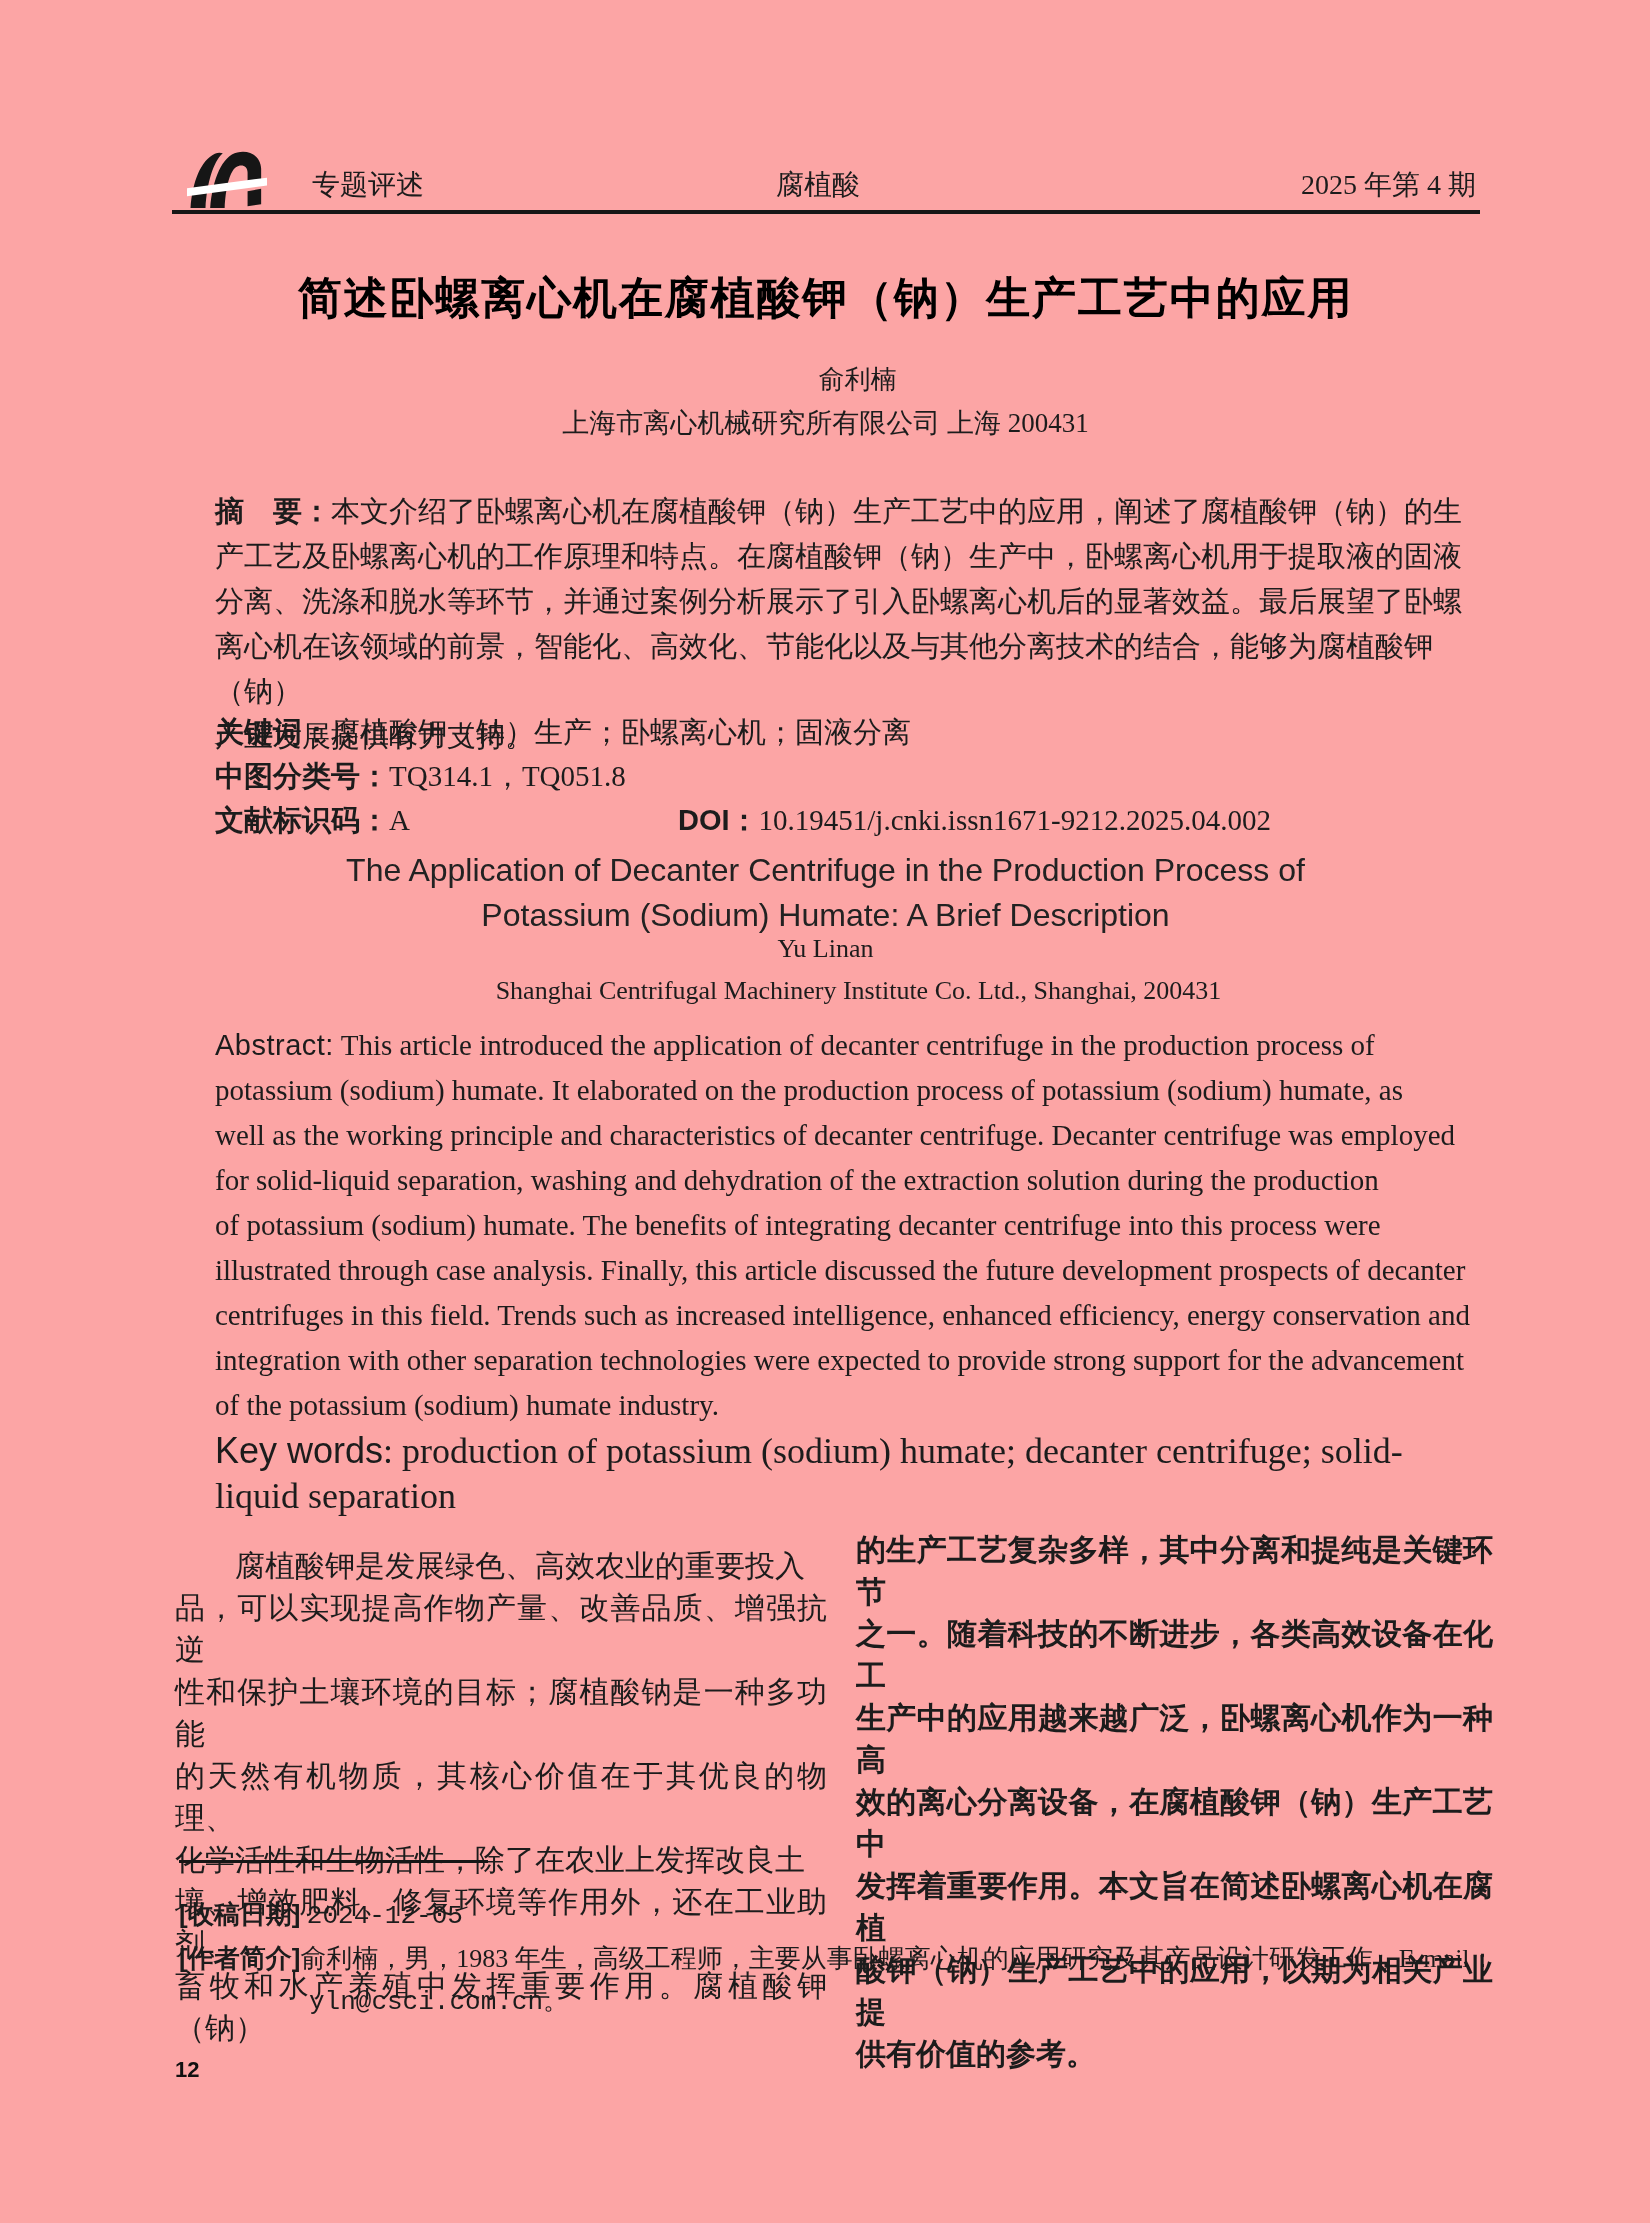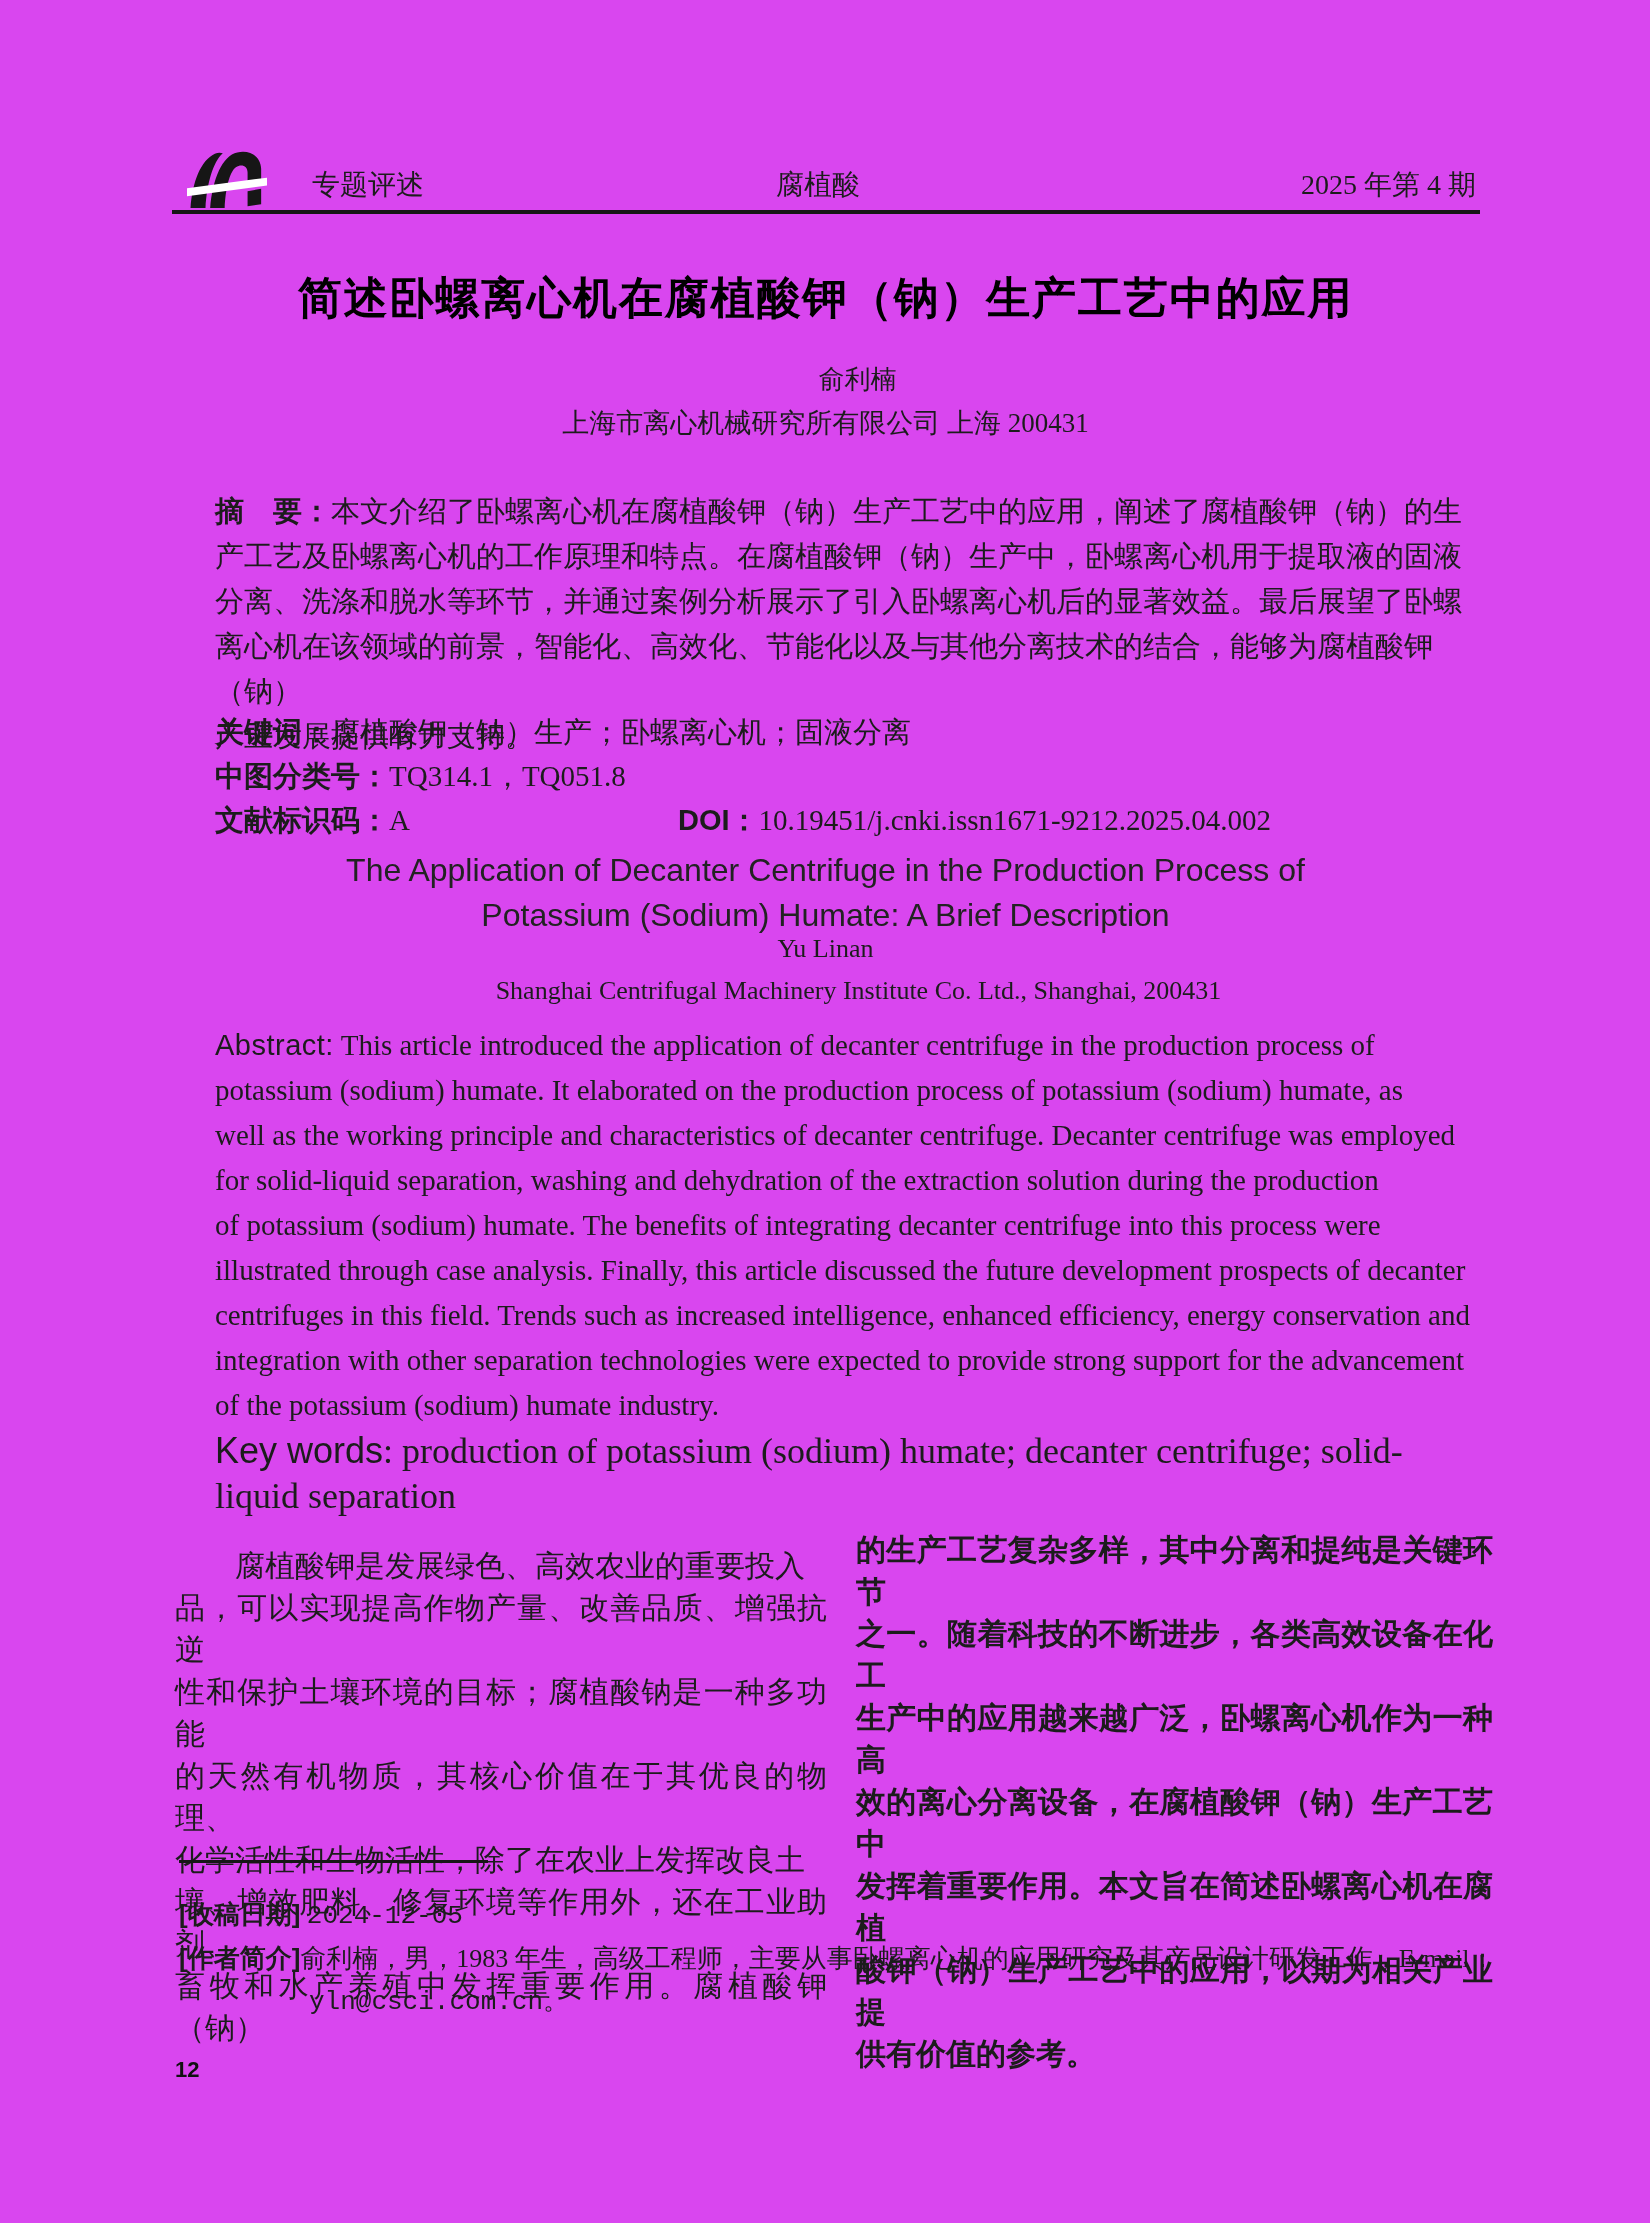--- a/index.html
+++ b/index.html
@@ -1,16 +1,16 @@
 <!DOCTYPE html>
 <html><head>
 <meta charset="utf-8">
 <style>
   html,body{margin:0;padding:0;background:#e8e8e8;}
-  .page{position:relative;width:1651px;height:2223px;background:#d946ef;
+  .page{position:relative;width:1651px;height:2223px;background:#fca5a5;
         font-family:"Liberation Serif",serif;color:#1c1c1c;margin:0 auto;overflow:hidden;}
   .abs{position:absolute;}
   .sans{font-family:"Liberation Sans",sans-serif;}
   .mono{font-family:"Liberation Mono",monospace;}
   .b{font-weight:bold;}
   .lines{white-space:pre-line;}
   .centerband{left:0;width:1651px;text-align:center;}
   .rule{background:#161616;}
   .cn-ab{font-size:29px;line-height:45px;}
   .meta-row{font-size:29px;line-height:45px;}

